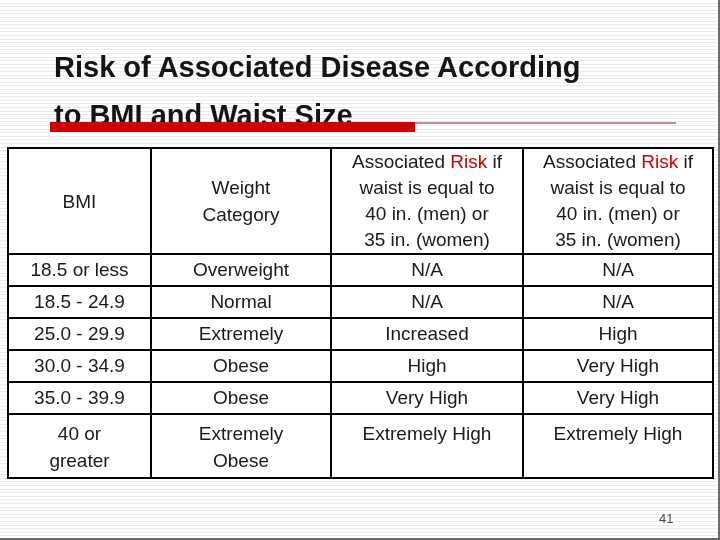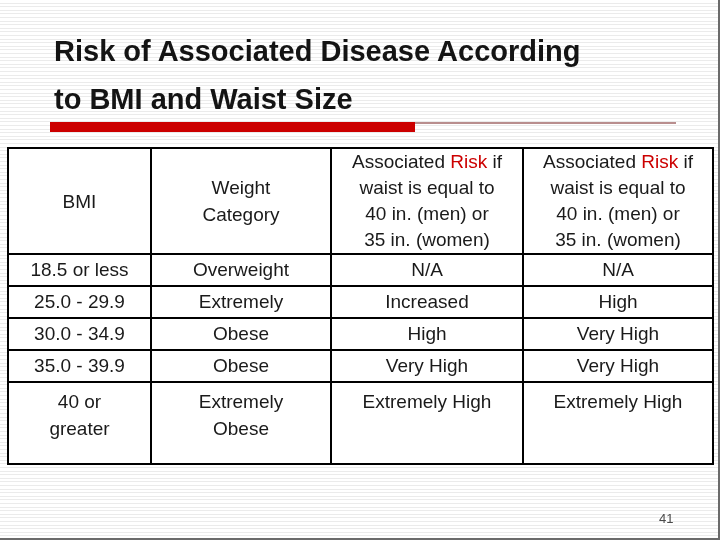--- a/index.html
+++ b/index.html
@@ -14,21 +14,21 @@
     height: 540px;
     background: repeating-linear-gradient(180deg,
       #ffffff 0px, #ffffff 2.6px,
       #ebebeb 2.6px, #ebebeb 3.6px);
     border-right: 2px solid #6b6b6b;
     border-bottom: 2px solid #6b6b6b;
   }
   .title {
     position: absolute;
     left: 54px;
-    top: 27px;
+    top: 43px;
     font-size: 29px;
     font-weight: bold;
     color: #141414;
     line-height: 48px;
     letter-spacing: 0px;
     white-space: nowrap;
   }
   .accent-bar {
     position: absolute;
     left: 50px;
@@ -70,21 +70,21 @@
     line-height: 27px;
   }
   td.hdr-risk {
     font-size: 19.5px;
     line-height: 26px;
   }
   .red-text { color: #cc0000; }
   .black-text { color: #1a1a1a; }
   tr.data-row td { height: 32px; margin-top: 10px; }
   tr.data-row-last td {
-    height: 82px;
+    height: 64px;
     vertical-align: top;
     padding-top: 5px;
     line-height: 27px;
     border-radius: 25px;
   }
   td.bmi-cell { color: #cc0000; }
   td.risk-red { color: #cc0000; }
   .prewrap { white-space: pre-line; }
   .page-number {
     position: absolute;
@@ -135,20 +135,26 @@
       </td>
     </tr>
 
     <tr class="data-row">
       <td class="bmi-cell">18.5 or less</td>
       <td>Overweight</td>
       <td>N/A</td>
       <td>N/A</td>
     </tr>
 
+    <tr class="data-row">
+      <td class="bmi-cell">18.5 - 24.9</td>
+      <td>Normal</td>
+      <td>N/A</td>
+      <td>N/A</td>
+    </tr>
 
     <tr class="data-row">
       <td class="bmi-cell">25.0 - 29.9</td>
       <td>Extremely</td>
       <td class="risk-red">Increased</td>
       <td class="risk-red">High</td>
     </tr>
 
     <tr class="data-row">
       <td class="bmi-cell">30.0 - 34.9</td>

